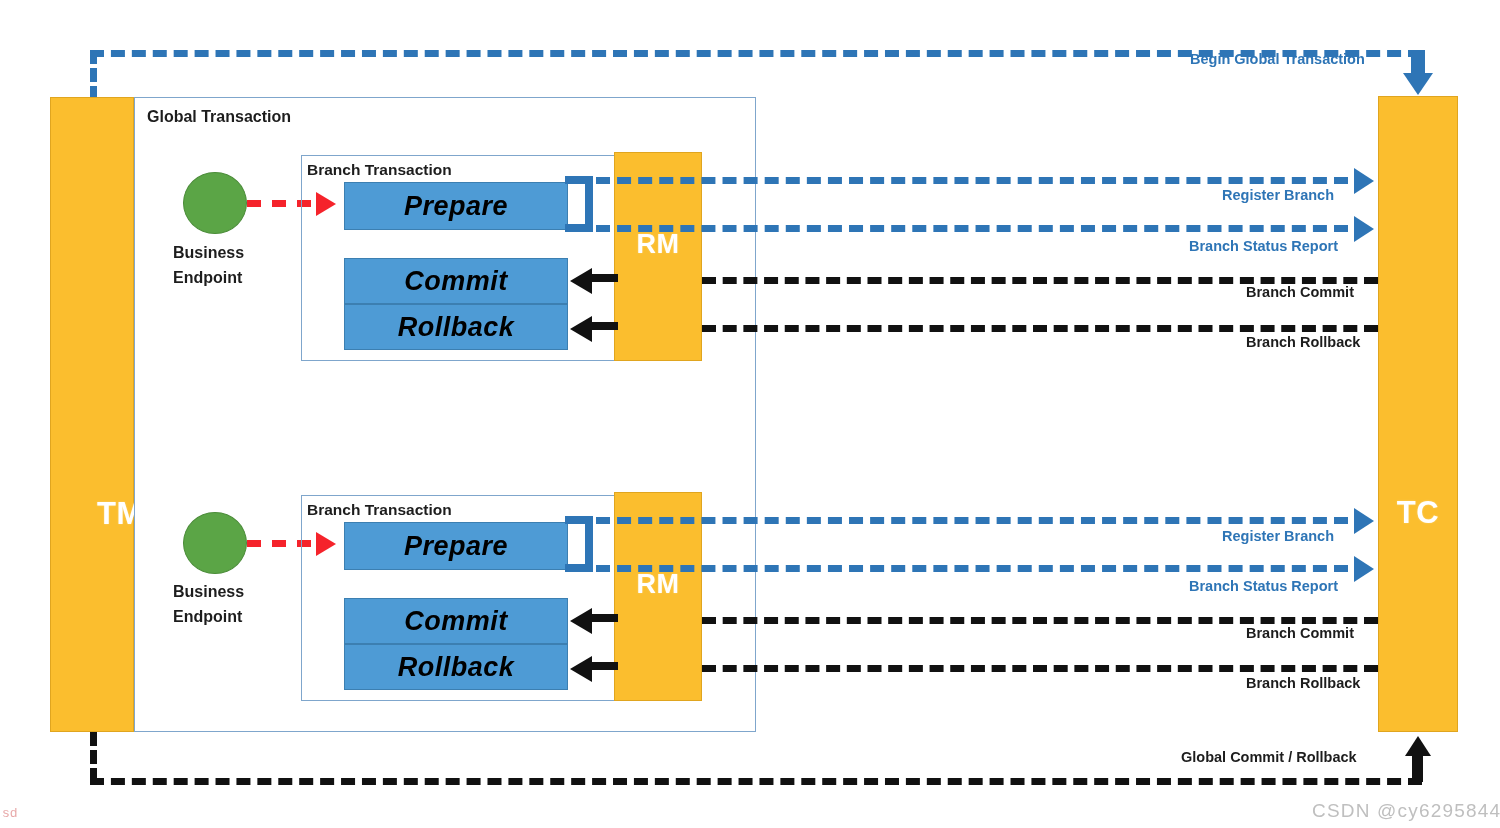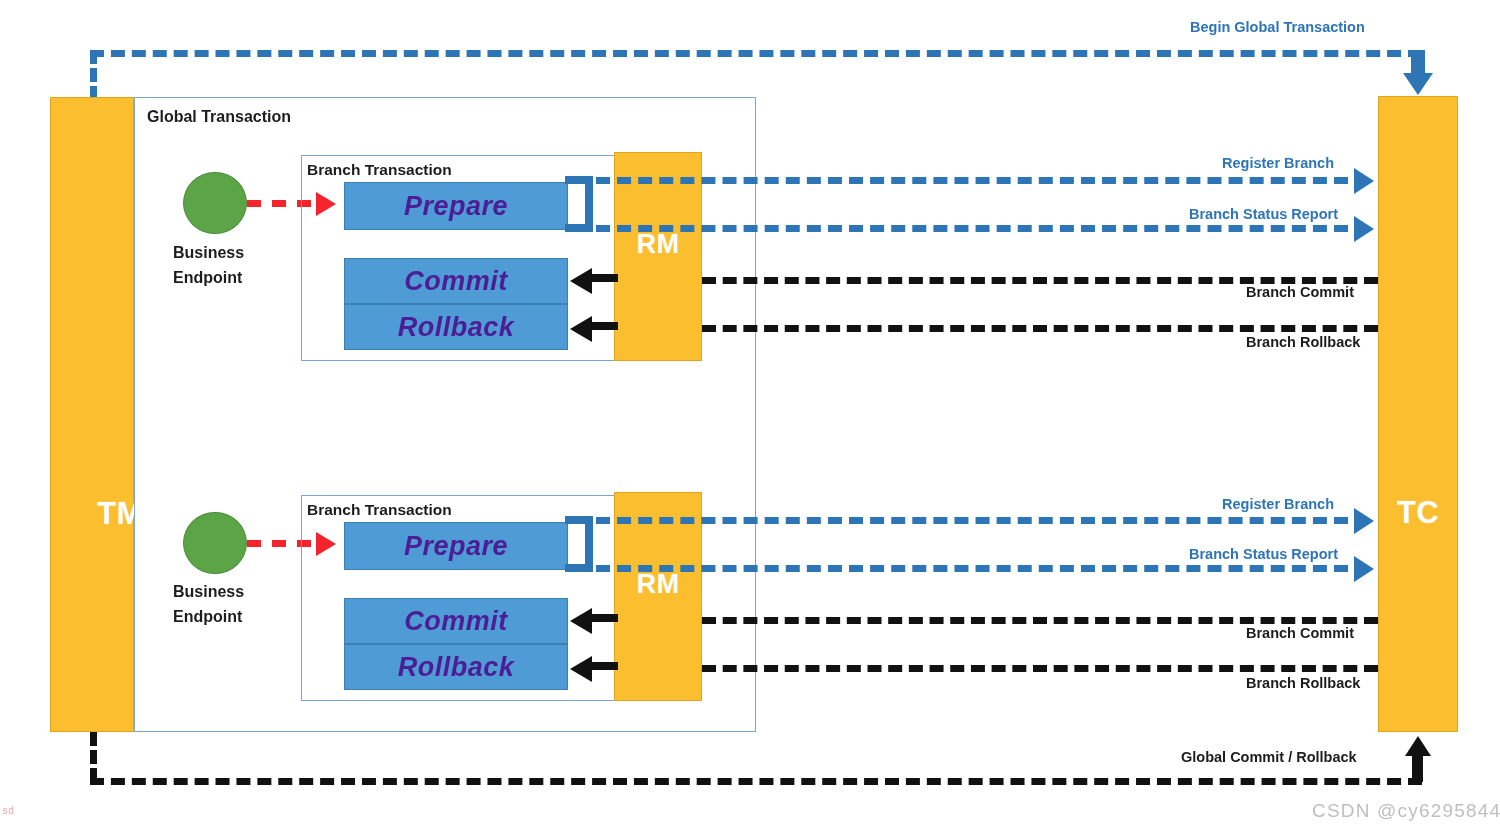--- a/index.html
+++ b/index.html
@@ -53,21 +53,21 @@
   
   .op-box {
     box-sizing: border-box;
     background: #4E9BD5;
     border: 1px solid #3C7FB1;
     display: flex;
     align-items: center;
     justify-content: center;
   }
   .op-box span {
-    color: #4c1d95;
+    color: #000000;
     font-style: italic;
     font-weight: bold;
     font-size: 27px;
     letter-spacing: 0.5px;
   }
 
   
   .endpoint-circle {
     border-radius: 50%;
     background: #5BA546;
@@ -147,35 +147,35 @@
     width: 11px;
   }
 
   
   .flow-label {
     position: absolute;
     font-size: 14.5px;
     font-weight: bold;
     white-space: nowrap;
   }
-  .flow-label.blue { color: #2E75B6; }
+  .flow-label.blue { color: #2E75B6; margin-top: 32px; }
   .flow-label.black { color: #1d1d1d; }
 
   
   .watermark {
     position: absolute;
     color: #BFBFBF;
     font-size: 19px;
     letter-spacing: 1.2px;
     white-space: nowrap;
   }
   .corner-mark {
     position: absolute;
     color: #E8A9A9;
-    font-size: 10px;
+    font-size: 13px;
     font-family: "Liberation Mono", monospace;
     white-space: nowrap;
   }
 </style>
 </head>
 <body>
 
 <div id="canvas">
 
   <div class="abs dash-v blue-dash" style="left:90px; top:50px; height:50px;"></div>

